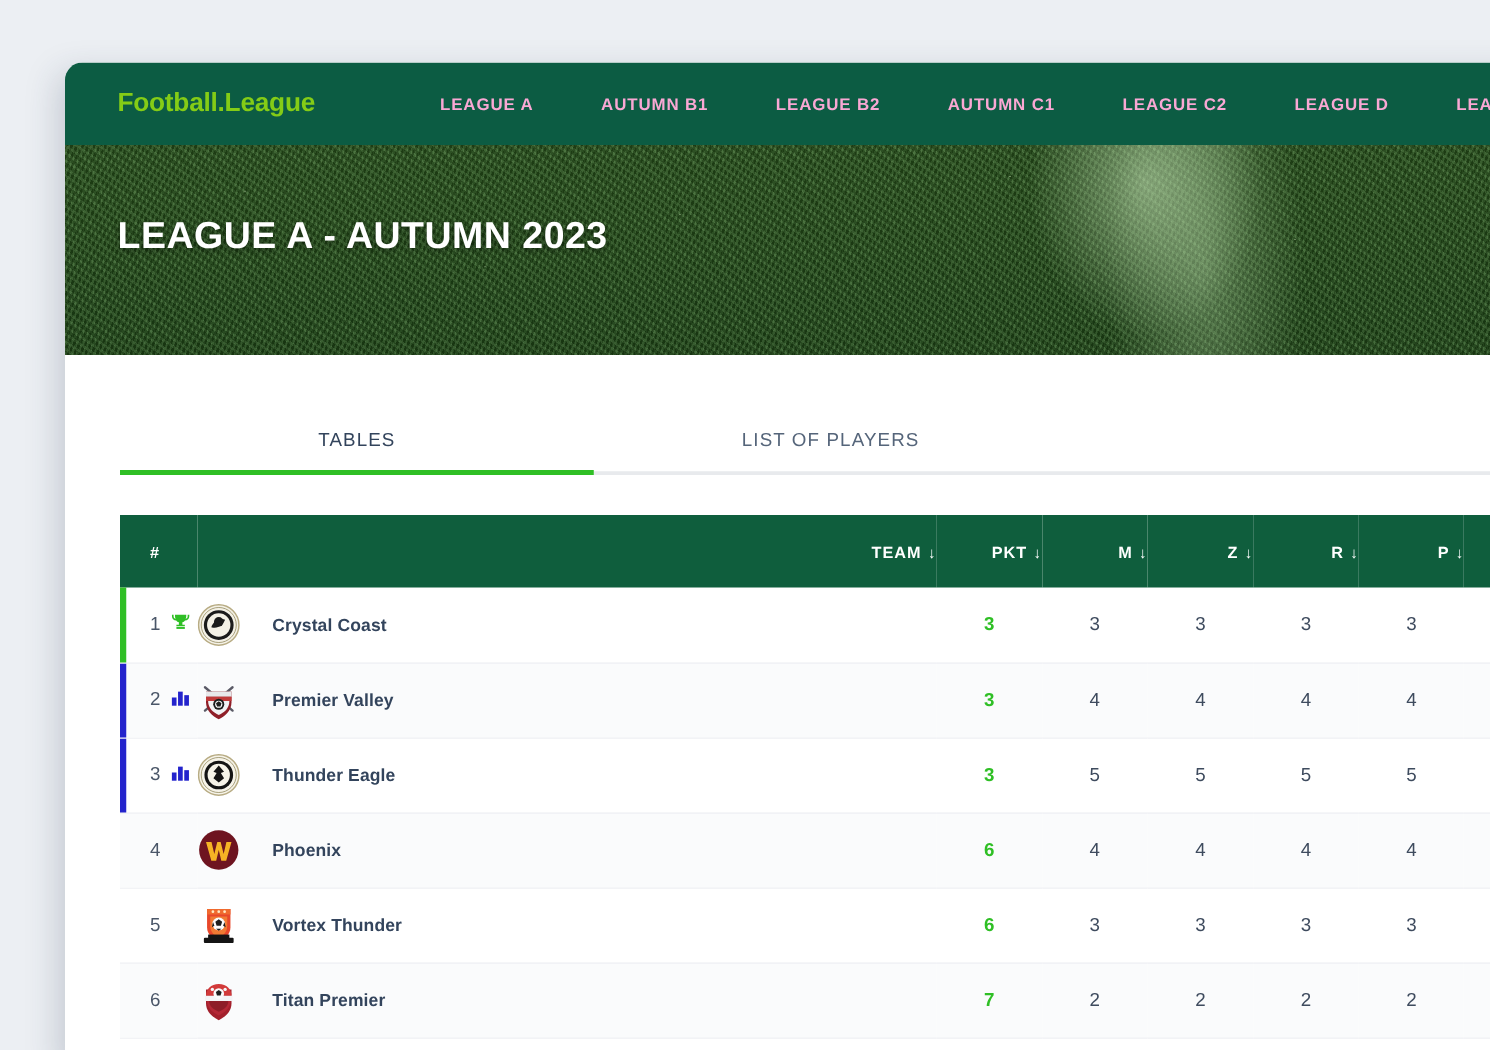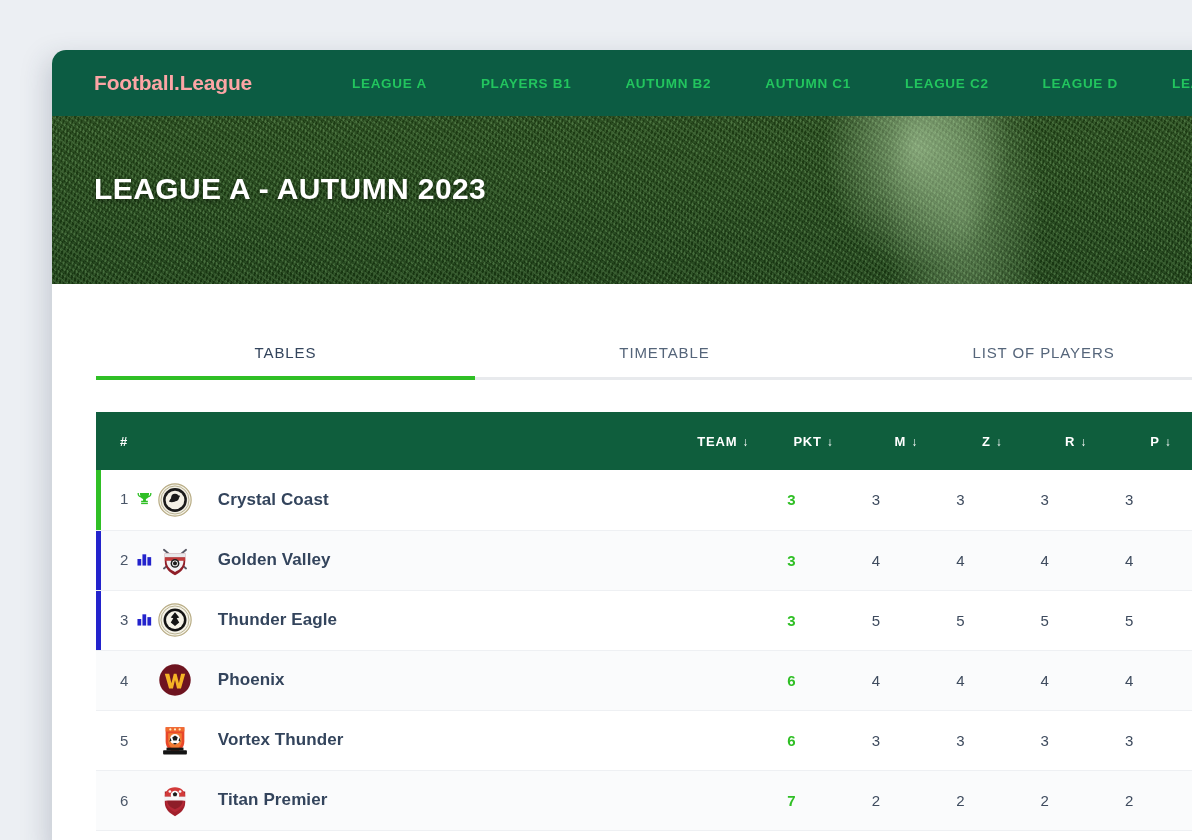--- a/index.html
+++ b/index.html
@@ -29,28 +29,28 @@
   
   #topnav {
     height: 66px;
     background: #0c5c43;
     display: flex;
     align-items: center;
     padding-left: 42px;
     white-space: nowrap;
   }
   #brand {
-    color: #fca5a5;
+    color: #84cc16;
     font-size: 21px;
     font-weight: bold;
     letter-spacing: -.2px;
     margin-right: 100px;
   }
   .nav-link {
-    color: #22c55e;
+    color: #f9a8d4;
     font-size: 13.5px;
     font-weight: bold;
     letter-spacing: .7px;
     margin-right: 54px;
     cursor: pointer;
   }
   .nav-link:last-child { margin-right: 0; }
 
   
   #hero {
@@ -162,55 +162,54 @@
   .rank-bar.green { background: #2fbf25; }
   .rank-bar.blue  { background: #2323cc; }
   .rank-num { margin-right: 9px; }
 
   .badge-icon { display: inline-block; vertical-align: middle; }
 
   td.c-team { }
   .team-cell { display: flex; align-items: center; }
   .logo { width: 34px; height: 34px; margin-right: 26px; flex: 0 0 34px; }
   .team-name {
-    font-size: 17px;
+    font-size: 14px;
     font-weight: bold;
     color: #33445c;
     letter-spacing: .1px;
   }
 
   td.c-num { text-align: center; }
   td.c-pkt { text-align: center; color: #2fbf25; font-weight: bold; }
 </style>
 </head>
 <body>
 
 <div id="page-card">
 
   <div id="topnav">
     <div id="brand">Football.League</div>
     <div id="nav-links" style="display: flex;">
         <div class="nav-link">LEAGUE A</div>
-        <div class="nav-link">PLAYERS B1</div>
-        <div class="nav-link">AUTUMN B2</div>
+        <div class="nav-link">AUTUMN B1</div>
+        <div class="nav-link">LEAGUE B2</div>
         <div class="nav-link">AUTUMN C1</div>
         <div class="nav-link">LEAGUE C2</div>
         <div class="nav-link">LEAGUE D</div>
         <div class="nav-link">LEAGUE E</div>
       </div>
   </div>
 
   <div id="hero">
     <div id="hero-title">LEAGUE A  - AUTUMN 2023</div>
   </div>
 
   <div id="tabs-wrap">
     <div id="tabs">
         <div class="tab active">TABLES</div>
-        <div class="tab">TIMETABLE</div>
         <div class="tab">LIST OF PLAYERS</div>
       </div>
   </div>
 
   <div id="table-wrap">
     <table>
       <thead>
         <tr id="thead-row">
             <th class="c-rank"><span>#</span></th>
             <th class="c-team"><span>TEAM</span><span class="sort-arrow">↓</span></th>
@@ -259,21 +258,21 @@
                 <span class="logo"><svg width="34" height="34" viewBox="0 0 40 40">
                     <path d="M7 8l26 22M33 8L7 30" stroke="#5a5a66" stroke-width="2.2" stroke-linecap="round"></path>
         <path d="M8 12h24v10c0 8-6 13-12 16-6-3-12-8-12-16z" fill="#8f1f28"></path>
         <path d="M8 12h24v5H8z" fill="#e8e8ea"></path>
         <path d="M8 17h24v4H8z" fill="#c03a3a"></path>
         <path d="M10 21h20c0 7-5 11-10 13-5-2-10-6-10-13z" fill="#f2f2f4"></path>
         <circle cx="20" cy="24" r="5.2" fill="#1c1c1c"></circle>
         <circle cx="20" cy="24" r="3.4" fill="#fafafa"></circle>
         <path d="M20 21.2l2.6 1.9-1 3h-3.2l-1-3z" fill="#1c1c1c"></path>
                   </svg></span>
-                <span class="team-name">Golden Valley</span>
+                <span class="team-name">Premier Valley</span>
               </div>
             </td>
             <td class="c-num c-pkt">3</td>
             <td class="c-num">4</td>
             <td class="c-num">4</td>
             <td class="c-num">4</td>
             <td class="c-num">4</td>
             <td class="c-num">4</td>
           </tr>
           <tr>

